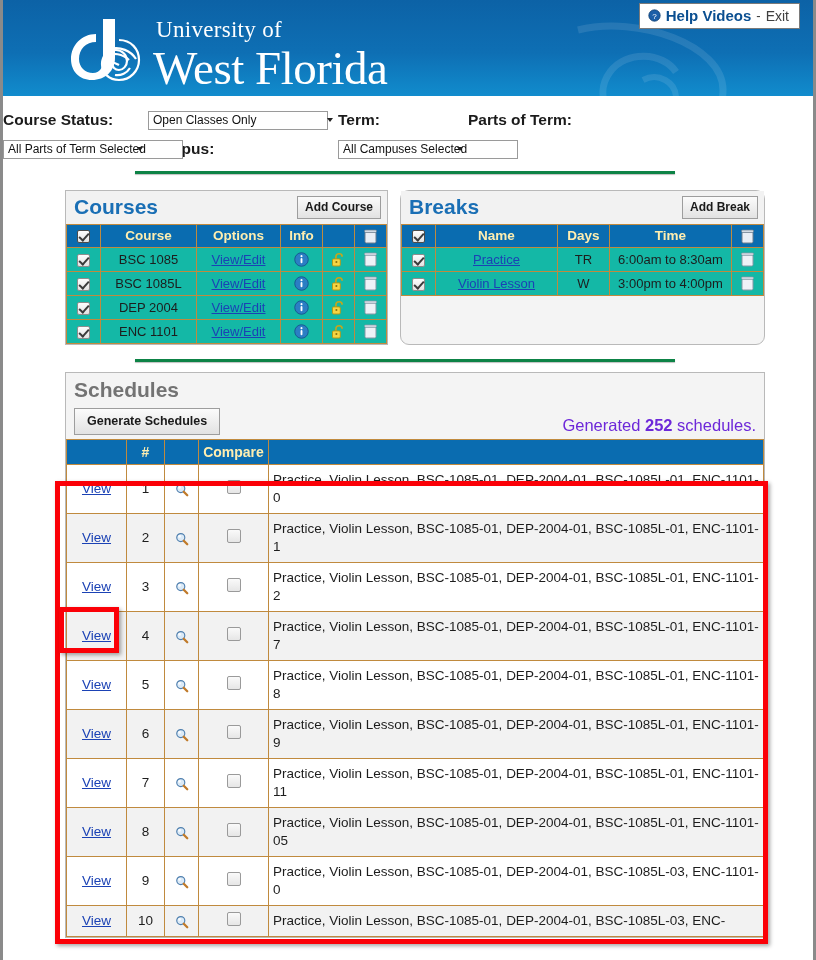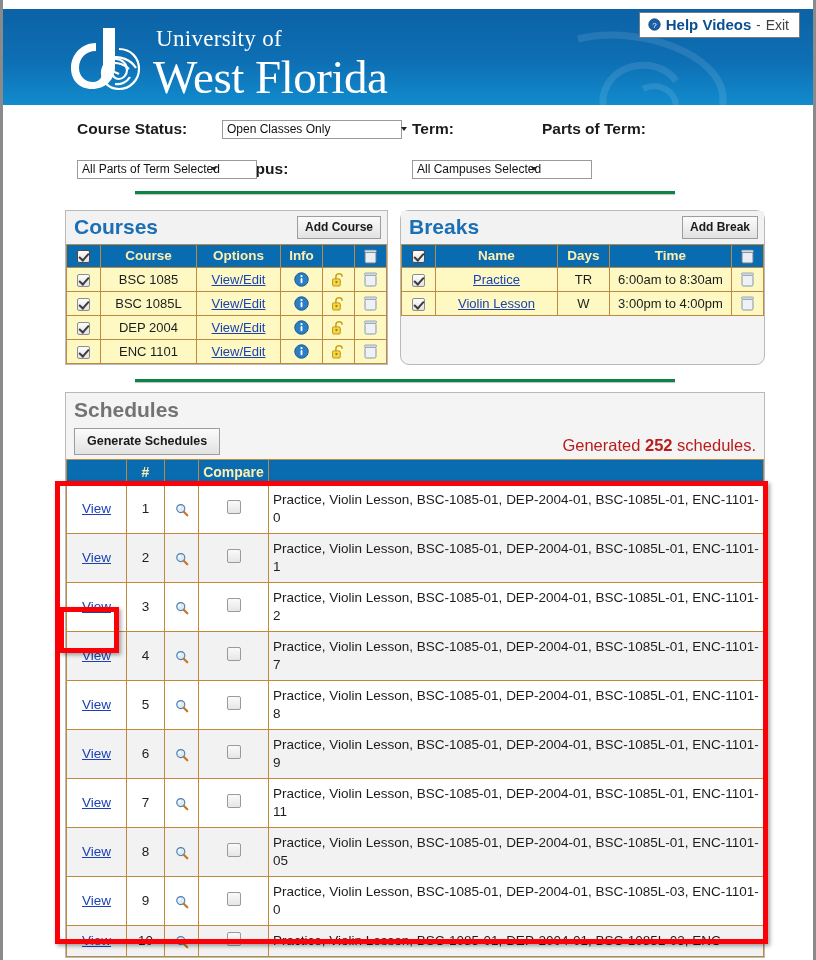--- a/index.html
+++ b/index.html
@@ -18,21 +18,20 @@
     border-right:3px solid #8a8a8a;
     overflow:hidden;
   }
 
   
   .banner{
     position:relative;
     height:96px;
     background:linear-gradient(to bottom,#0c62a6 0%, #0e6fb4 55%, #118ccd 100%);
     overflow:hidden;
-    margin-top:9px;
   }
   .banner-watermark{
     position:absolute; right:60px; top:10px;
     width:210px; height:140px;
     opacity:.10;
   }
   .logo-wrap{
     position:absolute; left:66px; top:18px;
     display:flex; align-items:flex-start;
   }
@@ -62,22 +61,21 @@
   .exit-link{ color:#404040; text-decoration:none; font-size:14px; }
 
   
   .filters{
     padding:14px 0 0 0;
     position:relative;
   }
   .filter-grid{
     display:grid;
     grid-template-columns:145px 190px 130px 190px;
-    row-gap:20px;
-    margin-left:74px;
+    row-gap:9px;
     align-items:center;
   }
   .filter-label{
     font-weight:bold; font-size:15.5px; color:#1b1b1b;
     text-align:left; padding-right:6px;
   }
   .sel{
     -webkit-appearance:none; appearance:none;
     width:180px; height:19px;
     border:1px solid #9a9a9a;
@@ -127,21 +125,21 @@
     white-space:nowrap;
   }
   table.grid{ border-collapse:collapse; width:100%; background:#fff; }
   table.grid th{
     background:#0a6cb0; color:#ffeeb0; font-size:13.5px; font-weight:bold;
     border:1px solid #c08a3e; padding:3px 2px; text-align:center;
     height:22px;
   }
   table.grid td{
     border:1px solid #c08a3e; font-size:13px; color:#1d1d1d;
-    text-align:center; padding:3px 4px; height:24px; background:#fef9c3;
+    text-align:center; padding:3px 4px; height:24px; background:#14b8a6;
   }
   .chk{
     width:13px;height:13px;display:inline-block;vertical-align:middle;
     border:1px solid #8d8d8d;background:linear-gradient(to bottom,#fdfdfd,#e3e3e3);
     position:relative;border-radius:2px;
   }
   .chk.checked:after{
     content:"";position:absolute;left:3px;top:0px;width:4px;height:8px;
     border:solid #3b3b3b;border-width:0 2px 2px 0;transform:rotate(42deg);
   }
@@ -155,21 +153,21 @@
   .sched-panel{
     margin:10px 0 0 62px; width:700px;
     border:1px solid #b9b9b9; background:#f4f4f4;
   }
   .sched-top{ padding:5px 8px 0 8px; }
   .sched-title{ color:#737373; font-size:21px; font-weight:bold; }
   .sched-row2{
     display:flex; align-items:flex-end; justify-content:space-between;
     padding:6px 8px 4px 8px;
   }
-  .gen-text{ font-size:16.5px; color:#b91c1c;text-align:right; }
+  .gen-text{ font-size:16.5px; color:#6d28d9;text-align:right; }
   .gen-text b{ font-weight:bold; }
 
   table.sched{
     border-collapse:collapse; width:100%; background:#fff;
     table-layout:fixed;
   }
   table.sched th{
     background:#0a6cb0; color:#ffeeb0; font-size:14px; font-weight:bold;
     border:1px solid #c08a3e; height:25px; text-align:center;
   }

